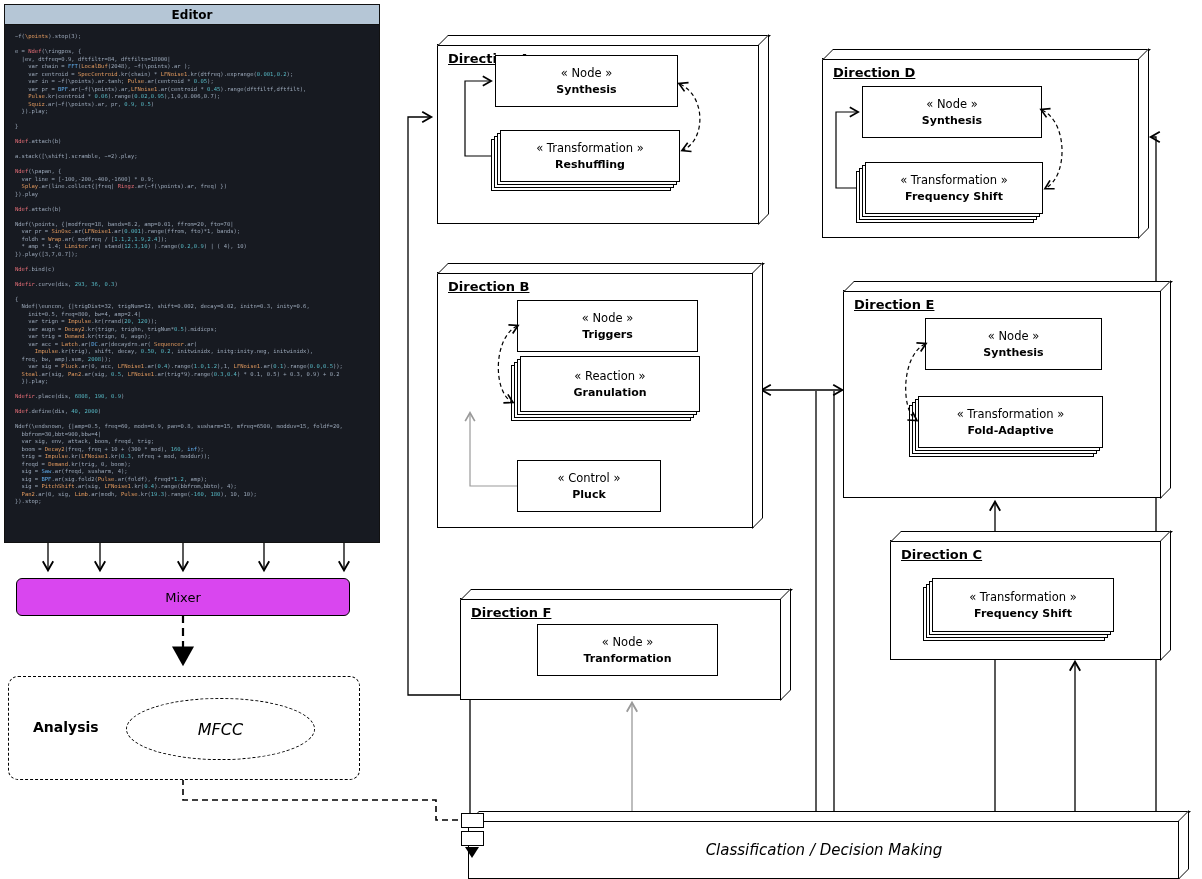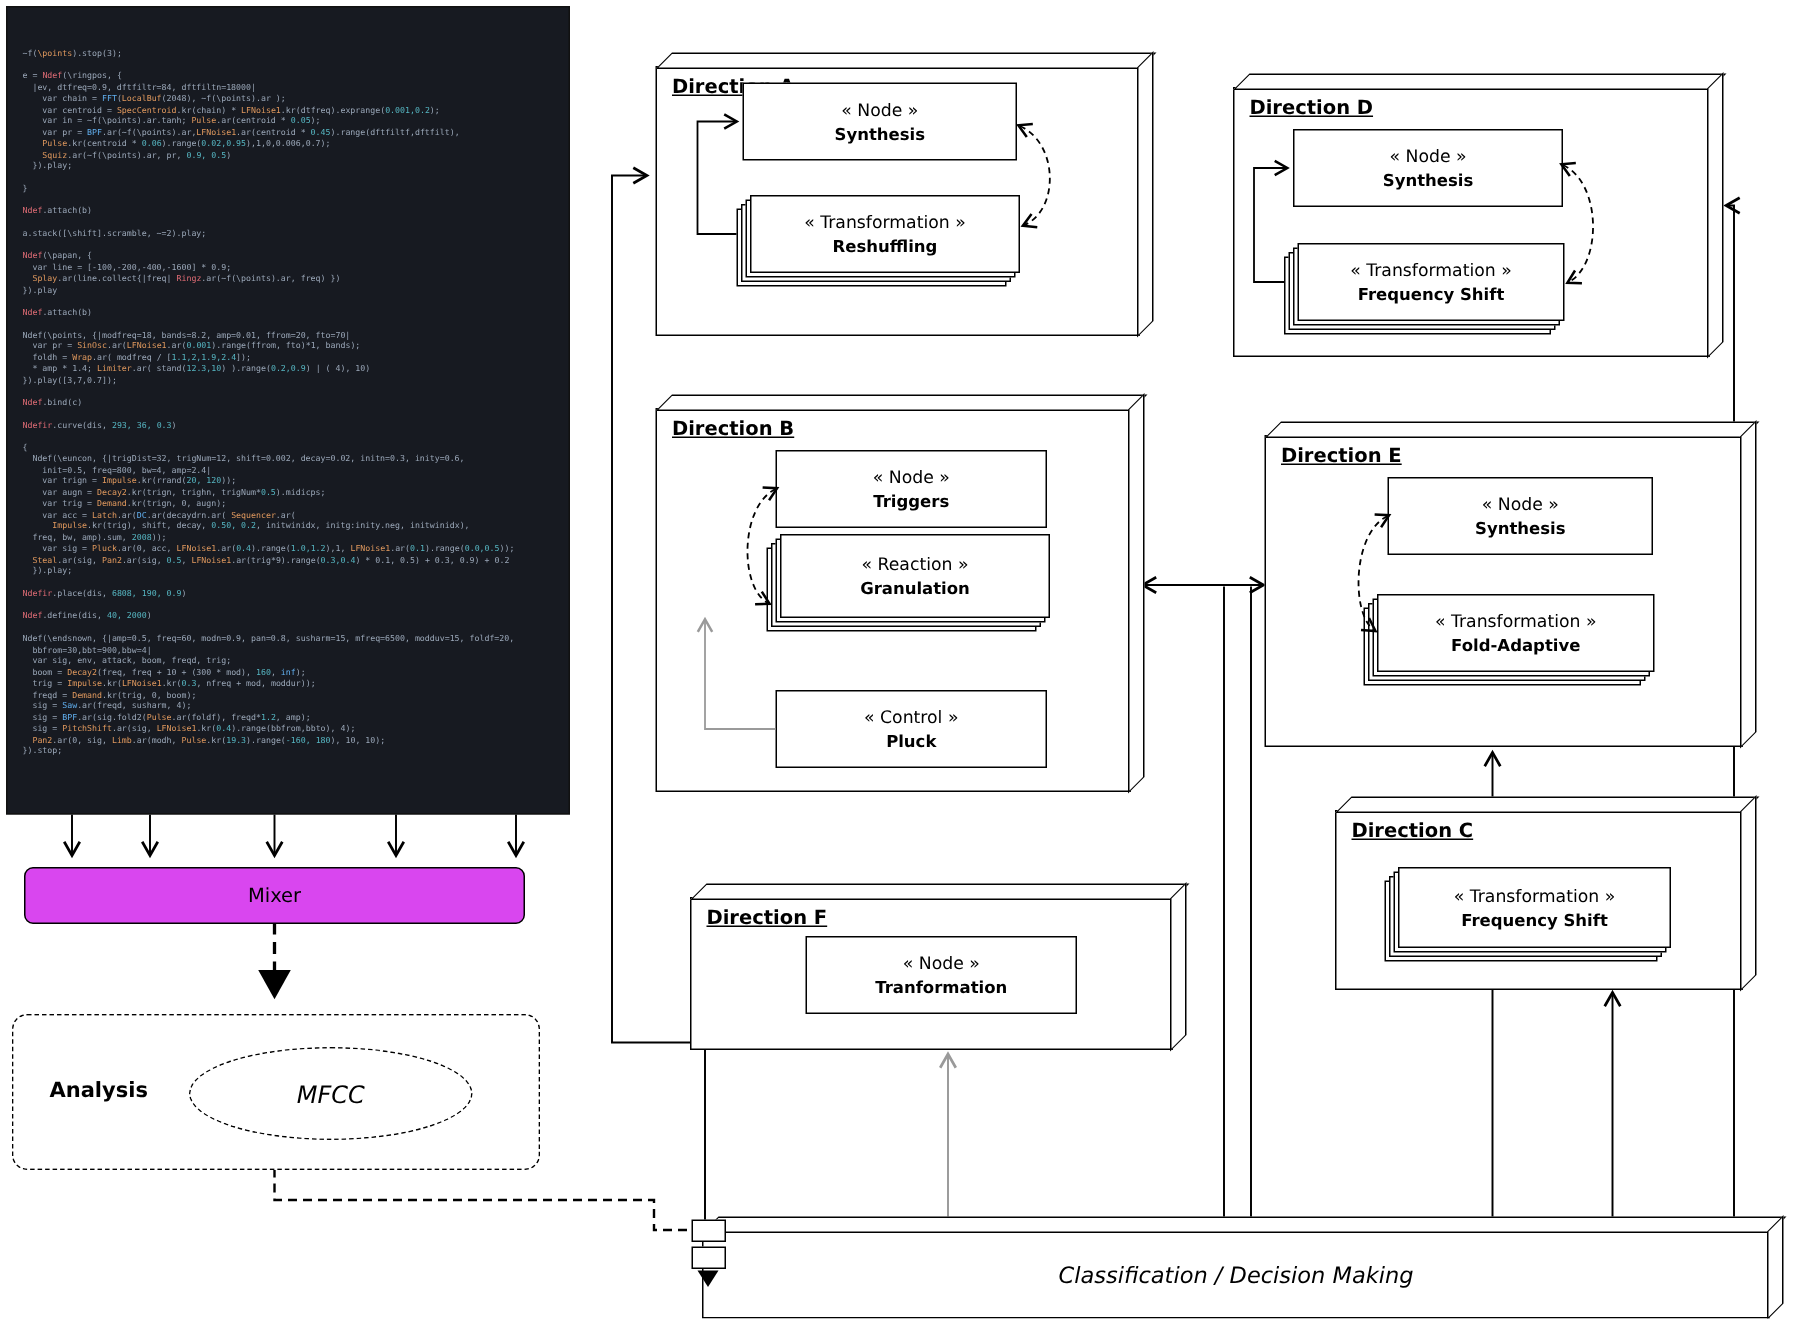--- a/index.html
+++ b/index.html
@@ -88,20 +88,23 @@
   <path d="M834,391 V819" stroke="#000" stroke-width="1.3" fill="none"></path>
 
   <path d="M995,819 V503" stroke="#000" stroke-width="1.3" fill="none" marker-end="url(#b-open)"></path>
 
   <path d="M1075,819 V663" stroke="#000" stroke-width="1.3" fill="none" marker-end="url(#b-open)"></path>
 
   <path d="M1156,819 V137 H1152" stroke="#000" stroke-width="1.3" fill="none" marker-end="url(#b-open)"></path>
 </svg>
 
 <div class="editor">
+  <div class="editor-titlebar">
+    <span class="editor-title">Editor</span>
+  </div>
   <div class="editor-code" id="code-area"><div class="cl"><span class="t-d">~f(</span><span class="t-o">\points</span><span class="t-d">).stop(3);</span></div><div class="cl">&nbsp;</div><div class="cl"><span class="t-d">e = </span><span class="t-r">Ndef</span><span class="t-d">(\ringpos, {</span></div><div class="cl"><span class="t-d">  |ev, dtfreq=0.9, dftfiltr=84, dftfiltn=18000|</span></div><div class="cl"><span class="t-d">    var chain = </span><span class="t-b">FFT</span><span class="t-d">(</span><span class="t-o">LocalBuf</span><span class="t-d">(2048), ~f(\points).ar );</span></div><div class="cl"><span class="t-d">    var centroid = </span><span class="t-o">SpecCentroid</span><span class="t-d">.kr(chain) * </span><span class="t-o">LFNoise1</span><span class="t-d">.kr(dtfreq).exprange(</span><span class="t-c">0.001,0.2</span><span class="t-d">);</span></div><div class="cl"><span class="t-d">    var in = ~f(\points).ar.tanh; </span><span class="t-o">Pulse</span><span class="t-d">.ar(centroid * </span><span class="t-c">0.05</span><span class="t-d">);</span></div><div class="cl"><span class="t-d">    var pr = </span><span class="t-b">BPF</span><span class="t-d">.ar(~f(\points).ar,</span><span class="t-o">LFNoise1</span><span class="t-d">.ar(centroid * </span><span class="t-c">0.45</span><span class="t-d">).range(dftfiltf,dftfilt),</span></div><div class="cl"><span class="t-o">    Pulse</span><span class="t-d">.kr(centroid * </span><span class="t-c">0.06</span><span class="t-d">).range(</span><span class="t-c">0.02,0.95</span><span class="t-d">),1,0,0.006,0.7);</span></div><div class="cl"><span class="t-o">    Squiz</span><span class="t-d">.ar(~f(\points).ar, pr, </span><span class="t-c">0.9, 0.5</span><span class="t-d">)</span></div><div class="cl"><span class="t-d">  }).play;</span></div><div class="cl">&nbsp;</div><div class="cl"><span class="t-d">}</span></div><div class="cl">&nbsp;</div><div class="cl"><span class="t-r">Ndef</span><span class="t-d">.attach(b)</span></div><div class="cl">&nbsp;</div><div class="cl"><span class="t-d">a.stack([\shift].scramble, ~=2).play;</span></div><div class="cl">&nbsp;</div><div class="cl"><span class="t-r">Ndef</span><span class="t-d">(\papan, {</span></div><div class="cl"><span class="t-d">  var line = [-100,-200,-400,-1600] * 0.9;</span></div><div class="cl"><span class="t-o">  Splay</span><span class="t-d">.ar(line.collect{|freq| </span><span class="t-r">Ringz</span><span class="t-d">.ar(~f(\points).ar, freq) })</span></div><div class="cl"><span class="t-d">}).play</span></div><div class="cl">&nbsp;</div><div class="cl"><span class="t-r">Ndef</span><span class="t-d">.attach(b)</span></div><div class="cl">&nbsp;</div><div class="cl"><span class="t-d">Ndef(\points, {|modfreq=18, bands=8.2, amp=0.01, ffrom=20, fto=70|</span></div><div class="cl"><span class="t-d">  var pr = </span><span class="t-o">SinOsc</span><span class="t-d">.ar(</span><span class="t-o">LFNoise1</span><span class="t-d">.ar(</span><span class="t-c">0.001</span><span class="t-d">).range(ffrom, fto)*1, bands);</span></div><div class="cl"><span class="t-d">  foldh = </span><span class="t-o">Wrap</span><span class="t-d">.ar( modfreq / [</span><span class="t-c">1.1,2,1.9,2.4</span><span class="t-d">]);</span></div><div class="cl"><span class="t-d">  * amp * 1.4; </span><span class="t-o">Limiter</span><span class="t-d">.ar( stand(</span><span class="t-c">12.3,10</span><span class="t-d">) ).range(</span><span class="t-c">0.2,0.9</span><span class="t-d">) | ( 4), 10)</span></div><div class="cl"><span class="t-d">}).play([3,7,0.7]);</span></div><div class="cl">&nbsp;</div><div class="cl"><span class="t-r">Ndef</span><span class="t-d">.bind(c)</span></div><div class="cl">&nbsp;</div><div class="cl"><span class="t-r">Ndefir</span><span class="t-d">.curve(dis, </span><span class="t-c">293, 36, 0.3</span><span class="t-d">)</span></div><div class="cl">&nbsp;</div><div class="cl"><span class="t-d">{</span></div><div class="cl"><span class="t-d">  Ndef(\euncon, {|trigDist=32, trigNum=12, shift=0.002, decay=0.02, initn=0.3, inity=0.6,</span></div><div class="cl"><span class="t-d">    init=0.5, freq=800, bw=4, amp=2.4|</span></div><div class="cl"><span class="t-d">    var trign = </span><span class="t-o">Impulse</span><span class="t-d">.kr(rrand(</span><span class="t-c">20, 120</span><span class="t-d">));</span></div><div class="cl"><span class="t-d">    var augn = </span><span class="t-o">Decay2</span><span class="t-d">.kr(trign, trighn, trigNum*</span><span class="t-c">0.5</span><span class="t-d">).midicps;</span></div><div class="cl"><span class="t-d">    var trig = </span><span class="t-o">Demand</span><span class="t-d">.kr(trign, 0, augn);</span></div><div class="cl"><span class="t-d">    var acc = </span><span class="t-o">Latch</span><span class="t-d">.ar(</span><span class="t-b">DC</span><span class="t-d">.ar(decaydrn.ar( </span><span class="t-o">Sequencer</span><span class="t-d">.ar(</span></div><div class="cl"><span class="t-o">      Impulse</span><span class="t-d">.kr(trig), shift, decay, </span><span class="t-c">0.50, 0.2</span><span class="t-d">, initwinidx, initg:inity.neg, initwinidx),</span></div><div class="cl"><span class="t-d">  freq, bw, amp).sum, </span><span class="t-c">2008</span><span class="t-d">));</span></div><div class="cl"><span class="t-d">    var sig = </span><span class="t-o">Pluck</span><span class="t-d">.ar(0, acc, </span><span class="t-o">LFNoise1</span><span class="t-d">.ar(</span><span class="t-c">0.4</span><span class="t-d">).range(</span><span class="t-c">1.0,1.2</span><span class="t-d">),1, </span><span class="t-o">LFNoise1</span><span class="t-d">.ar(</span><span class="t-c">0.1</span><span class="t-d">).range(</span><span class="t-c">0.0,0.5</span><span class="t-d">));</span></div><div class="cl"><span class="t-o">  Steal</span><span class="t-d">.ar(sig, </span><span class="t-o">Pan2</span><span class="t-d">.ar(sig, </span><span class="t-c">0.5</span><span class="t-d">, </span><span class="t-o">LFNoise1</span><span class="t-d">.ar(trig*9).range(</span><span class="t-c">0.3,0.4</span><span class="t-d">) * 0.1, 0.5) + 0.3, 0.9) + 0.2</span></div><div class="cl"><span class="t-d">  }).play;</span></div><div class="cl">&nbsp;</div><div class="cl"><span class="t-r">Ndefir</span><span class="t-d">.place(dis, </span><span class="t-c">6808, 190, 0.9</span><span class="t-d">)</span></div><div class="cl">&nbsp;</div><div class="cl"><span class="t-r">Ndef</span><span class="t-d">.define(dis, </span><span class="t-c">40, 2000</span><span class="t-d">)</span></div><div class="cl">&nbsp;</div><div class="cl"><span class="t-d">Ndef(\endsnown, {|amp=0.5, freq=60, modn=0.9, pan=0.8, susharm=15, mfreq=6500, modduv=15, foldf=20,</span></div><div class="cl"><span class="t-d">  bbfrom=30,bbt=900,bbw=4|</span></div><div class="cl"><span class="t-d">  var sig, env, attack, boom, freqd, trig;</span></div><div class="cl"><span class="t-d">  boom = </span><span class="t-o">Decay2</span><span class="t-d">(freq, freq + 10 + (300 * mod), </span><span class="t-c">160</span><span class="t-d">, </span><span class="t-b">inf</span><span class="t-d">);</span></div><div class="cl"><span class="t-d">  trig = </span><span class="t-o">Impulse</span><span class="t-d">.kr(</span><span class="t-o">LFNoise1</span><span class="t-d">.kr(</span><span class="t-c">0.3</span><span class="t-d">, nfreq + mod, moddur));</span></div><div class="cl"><span class="t-d">  freqd = </span><span class="t-o">Demand</span><span class="t-d">.kr(trig, 0, boom);</span></div><div class="cl"><span class="t-d">  sig = </span><span class="t-b">Saw</span><span class="t-d">.ar(freqd, susharm, 4);</span></div><div class="cl"><span class="t-d">  sig = </span><span class="t-b">BPF</span><span class="t-d">.ar(sig.fold2(</span><span class="t-o">Pulse</span><span class="t-d">.ar(foldf), freqd*</span><span class="t-c">1.2</span><span class="t-d">, amp);</span></div><div class="cl"><span class="t-d">  sig = </span><span class="t-o">PitchShift</span><span class="t-d">.ar(sig, </span><span class="t-o">LFNoise1</span><span class="t-d">.kr(</span><span class="t-c">0.4</span><span class="t-d">).range(bbfrom,bbto), 4);</span></div><div class="cl"><span class="t-o">  Pan2</span><span class="t-d">.ar(0, sig, </span><span class="t-o">Limb</span><span class="t-d">.ar(modh, </span><span class="t-o">Pulse</span><span class="t-d">.kr(</span><span class="t-c">19.3</span><span class="t-d">).range(</span><span class="t-c">-160, 180</span><span class="t-d">), 10, 10);</span></div><div class="cl"><span class="t-d">}).stop;</span></div></div>
 </div>
 
 <div class="mixer">
   <span>Mixer</span>
 </div>
 
 <div class="analysis">
   <span class="analysis-label">Analysis</span>
   <div class="mfcc">
@@ -147,21 +150,21 @@
 </div>
 <div class="node" style="left:520px;top:356px;width:180px;height:56px;">
   <i class="layer l3"></i>
     <i class="layer l2"></i>
     <i class="layer l1"></i>
   <div class="face">
       <span class="st">« Reaction »</span>
       <span class="nm">Granulation</span>
     </div>
 </div>
-<div class="node" style="left:517px;top:460px;width:181px;height:52px;text-decoration:underline;">
+<div class="node" style="left:517px;top:460px;width:144px;height:52px;text-decoration:underline;">
   <div class="face">
       <span class="st">« Control »</span>
       <span class="nm">Pluck</span>
     </div>
 </div>
 
 <div class="pkg" style="left:890px;top:540px;width:270px;height:118px;">
   <div class="pkg-title">Direction C</div>
 </div>
 <div class="node" style="left:932px;top:578px;width:182px;height:54px;">

